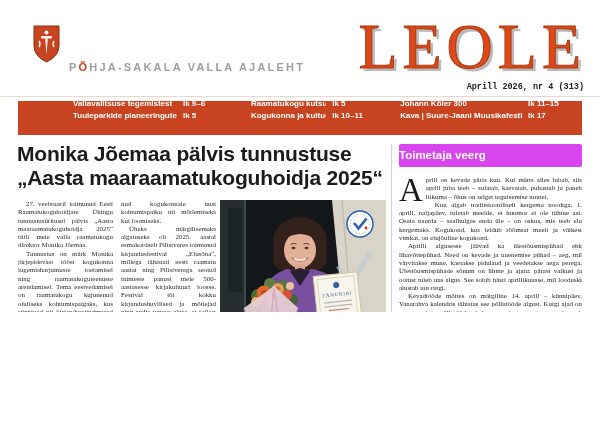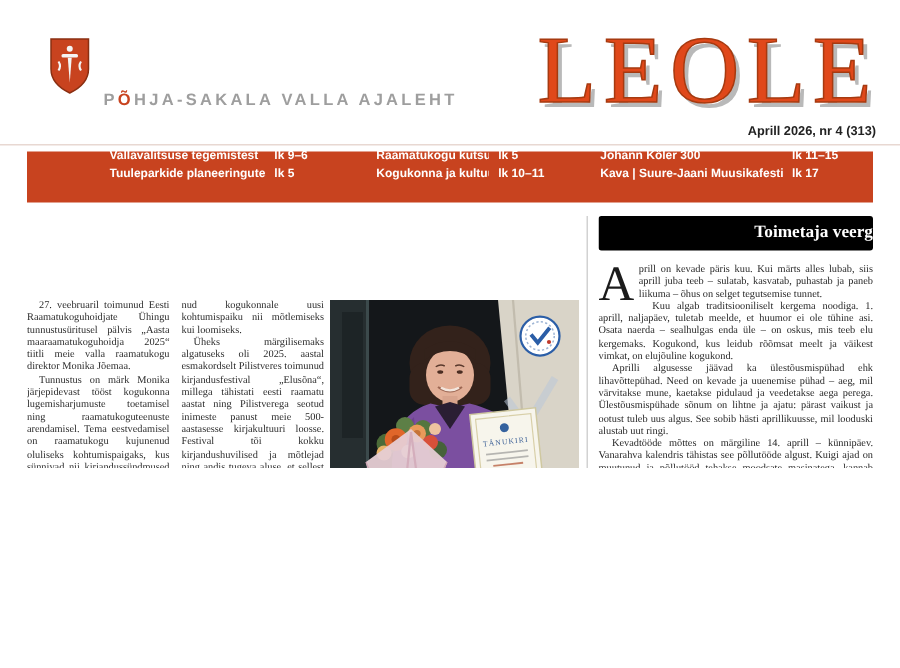--- a/index.html
+++ b/index.html
@@ -7,21 +7,21 @@
         font-family:"Liberation Serif",serif;color:#262626;}
 
   
   .coat{position:absolute;left:33px;top:25px;width:27px;height:38px;}
   .tagline{position:absolute;left:69px;top:61px;font-family:"Liberation Sans",sans-serif;
            font-weight:bold;font-size:11px;letter-spacing:2.2px;color:#9e9e9e;white-space:nowrap;}
   .tagline .accent{color:#c8431f;}
   .paper-title{position:absolute;right:14px;top:12px;font-family:"Liberation Serif",serif;
            font-weight:normal;font-size:64px;line-height:70px;letter-spacing:5px;color:#e0481a;
            text-shadow:3px 3px 0 #b9b9b9;-webkit-text-stroke:1px #a63a10;}
-  .issue{position:absolute;right:16px;top:82px;font-family:Liberation Sans, sans-serif;
+  .issue{position:absolute;right:16px;top:82px;font-family:Liberation Mono, monospace;
            font-weight:bold;font-size:8.5px;color:#222;}
   .header-rule{position:absolute;left:0;top:96px;width:600px;height:1px;background:#e8d8d2;}
 
   
   .toc{position:absolute;left:18px;top:101px;width:564px;height:34px;background:#c8431f;
        box-sizing:border-box;display:flex;align-items:center;padding:0 10px 16px 55px;gap:24px;}
   .toc-group{display:flex;flex-direction:column;justify-content:center;}
   .toc-group.g1{width:172px;}.toc-group.g2{width:140px;}.toc-group.g3{width:192px;}
   .toc-row{display:grid;grid-template-columns:1fr 44px;column-gap:6px;
        font-family:"Liberation Sans",sans-serif;font-weight:bold;font-size:8px;line-height:12.5px;color:#fff;}
@@ -40,22 +40,22 @@
   .acol.c1 p, .acol.c4 p{text-indent:8px;}
   .acol.c1 p:first-child{text-indent:8px;}
   .acol.c2 p + p, .acol.c3 p + p{text-indent:8px;}
   .photo{position:absolute;left:220px;top:200px;width:166px;height:147px;overflow:hidden;background:#14171a;}
   .credit{position:absolute;left:220px;top:348px;width:166px;text-align:right;
        font-family:"Liberation Sans",sans-serif;font-weight:bold;font-size:4.8px;color:#e0481a;letter-spacing:.3px;}
 
   
   .divider{position:absolute;left:391px;top:144px;width:1px;height:301px;background:#d2d2d2;}
   .sidebar{position:absolute;left:399px;top:144px;width:183px;height:301px;overflow:hidden;}
-  .sidebar-header{height:23px;background:#000000;border-radius:2px;color:#fff;text-align:right;
-       line-height:23px;font-family:Liberation Serif, serif;font-weight:bold;font-size:11.5px;margin-bottom:9px;}
+  .sidebar-header{height:23px;background:#d946ef;border-radius:2px;color:#fff;text-align:left;
+       line-height:23px;font-family:Liberation Sans, sans-serif;font-weight:bold;font-size:11.5px;margin-bottom:9px;}
   .sidebar-text{text-align:justify;font-size:6.9px;line-height:8.3px;color:#262626;}
   .sidebar-text p{margin:0;}
   .sidebar-text p + p{text-indent:9px;}
   .dropcap{float:left;font-family:"Liberation Serif",serif;font-size:33px;line-height:25px;
        padding:2px 3px 0 0;color:#1b1b1b;}
 </style>
 </head>
 <body>
 
 <div class="page">
@@ -105,20 +105,24 @@
         <span>Johann Köler 300</span>
         <span>lk 11–15</span>
       </div>
       <div class="toc-row">
         <span>Kava | Suure-Jaani Muusikafestival</span>
         <span>lk 17</span>
       </div>
     </div>
   </div>
 
+  <div class="headline">
+    <span>Monika Jõemaa pälvis tunnustuse</span><br>
+    <span>„Aasta maaraamatukoguhoidja 2025“</span>
+  </div>
 
   <div class="acol c1">
     <p>27. veebruaril toimunud Eesti Raamatukoguhoidjate Ühingu tunnustusüritusel pälvis „Aasta maaraamatukoguhoidja 2025“ tiitli meie valla raamatukogu direktor Monika Jõemaa.</p>
     <p>Tunnustus on märk Monika järjepidevast tööst kogukonna lugemisharjumuste toetamisel ning raamatukoguteenuste arendamisel. Tema eestvedamisel on raamatukogu kujunenud oluliseks kohtumispaigaks, kus sünnivad nii kirjandussündmused kui ka kogukonda ühendavad ettevõtmised.</p>
     <p>Tunnustuse üleandmisel öeldi laureaadi kohta, et ühes inimeses võib olla rohkem elujõudu kui mõnes korralikus linnas. Monika tegevuse kaudu on puhutud paikkonna raamatukogudesse uus elu, loodud noortele võimalusi kunstiga tegelemiseks ning avatud varjusurmas olnud muuseum. Tema töö on loonud silla mineviku ja tänapäeva vahele ning and-</p>
   </div>
 
   <div class="acol c2">
     <p>nud kogukonnale uusi kohtumispaiku nii mõtlemiseks kui loomiseks.</p>
     <p>Üheks märgilisemaks algatuseks oli 2025. aastal esmakordselt Pilistveres toimunud kirjandusfestival „Elusõna“, millega tähistati eesti raamatu aastat ning Pilistverega seotud inimeste panust meie 500-aastasesse kirjakultuuri loosse. Festival tõi kokku kirjandushuvilised ja mõtlejad ning andis tugeva aluse, et sellest võiks kujuneda uus ja oodatud traditsioon. Nimi „Elusõna“ haakub hästi ka Monika enda olemusega – see kannab endas elujõudu, teadlikkust ja süvenemist.</p>

